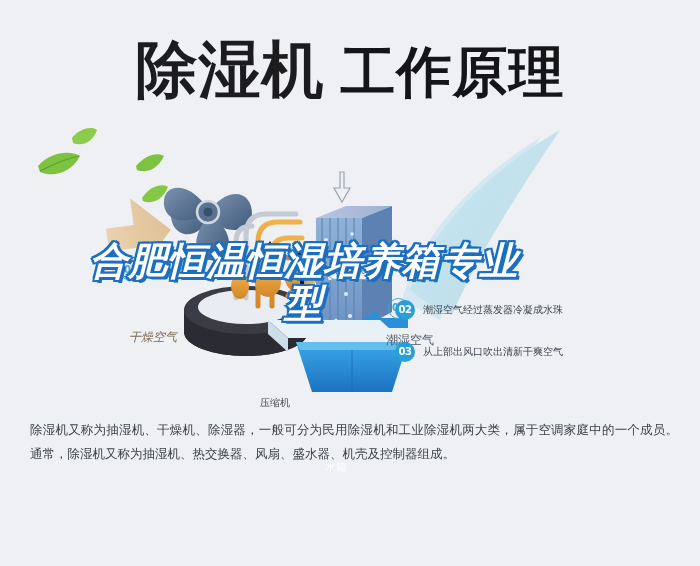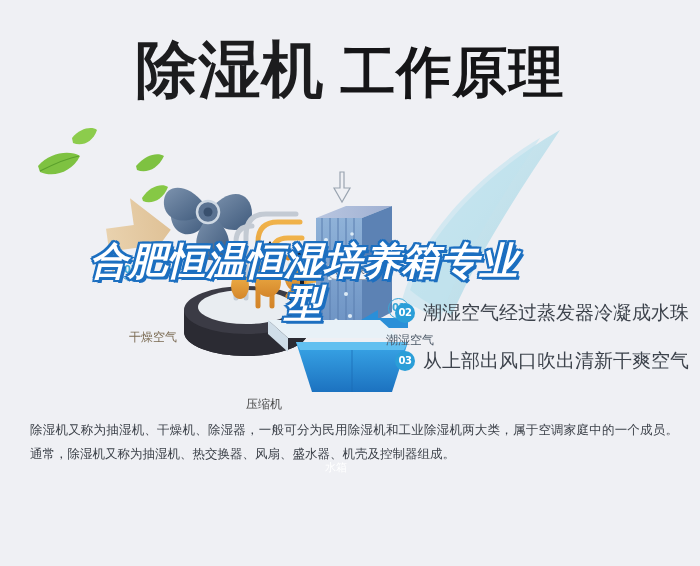--- a/index.html
+++ b/index.html
@@ -25,23 +25,23 @@
     margin-left:16px;
     font-family:"DejaVu Sans","Liberation Sans",sans-serif;
   }
 
   
   .illus{position:absolute;left:0;top:110px;width:700px;height:290px;}
   .illus svg{display:block;}
 
   
   .lbl{position:absolute;font-size:11px;color:#3c4450;white-space:nowrap;}
-  .lbl-dry{left:129px;top:219px;color:#7a6a52;font-size:12px;}
+  .lbl-dry{left:129px;top:219px;color:#7a6a52;font-size:12px;font-style:italic;}
   .lbl-wet{left:386px;top:222px;color:#4c5866;font-size:12px;}
-  .lbl-comp{left:246px;top:286px;color:#4a4a4a;font-size:12px;text-align:center;}
+  .lbl-comp{left:260px;top:286px;color:#4a4a4a;font-size:10px;text-align:center;}
   .lbl-tank{left:325px;top:350px;color:#ffffff;font-size:11px;}
   .lbl-hx{
     left:327px;top:150px;font-size:10px;color:#4a5260;
     border:1px solid #9aa4b0;border-radius:9px;background:#f4f5f7;
     padding:2px 7px;
   }
 
   
   .step{
     position:absolute;width:19px;height:19px;border-radius:50%;
@@ -74,21 +74,21 @@
   
   .notes{position:absolute;left:395px;top:300px;width:300px;}
   .note{display:flex;align-items:center;margin-bottom:22px;}
   .note-badge{
     width:20px;height:20px;border-radius:50%;
     background:#2b9ed8;color:#fff;
     font-size:10px;font-weight:bold;line-height:20px;text-align:center;
     letter-spacing:-0.5px;flex:0 0 auto;
   }
   .note-text{
-    margin-left:8px;font-size:19px;color:#3d434c;white-space:nowrap;
+    margin-left:8px;font-size:10px;color:#3d434c;white-space:nowrap;
   }
 
   
   .body-copy{position:absolute;left:30px;top:418px;width:648px;}
   .para{
     font-size:12.5px;color:#3a3f47;line-height:24px;
     margin:0 0 20px 0;text-align:justify;
   }
 </style>
 </head>

